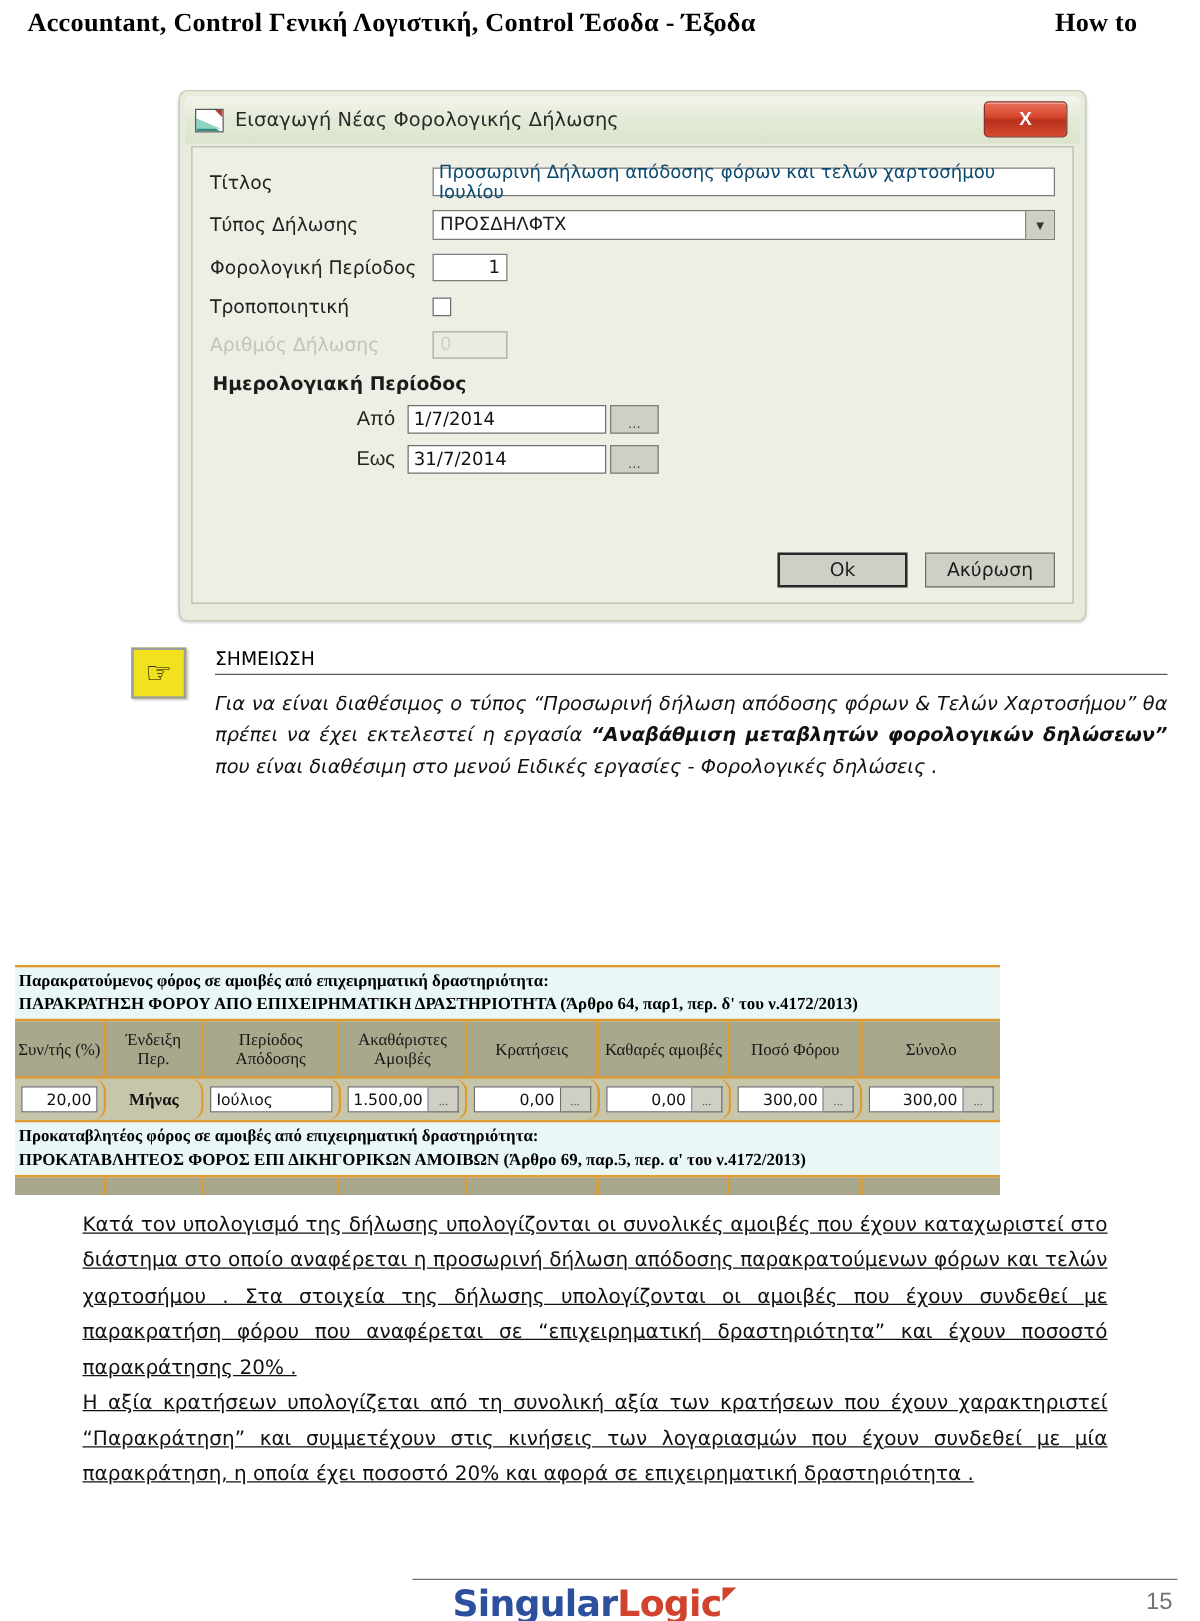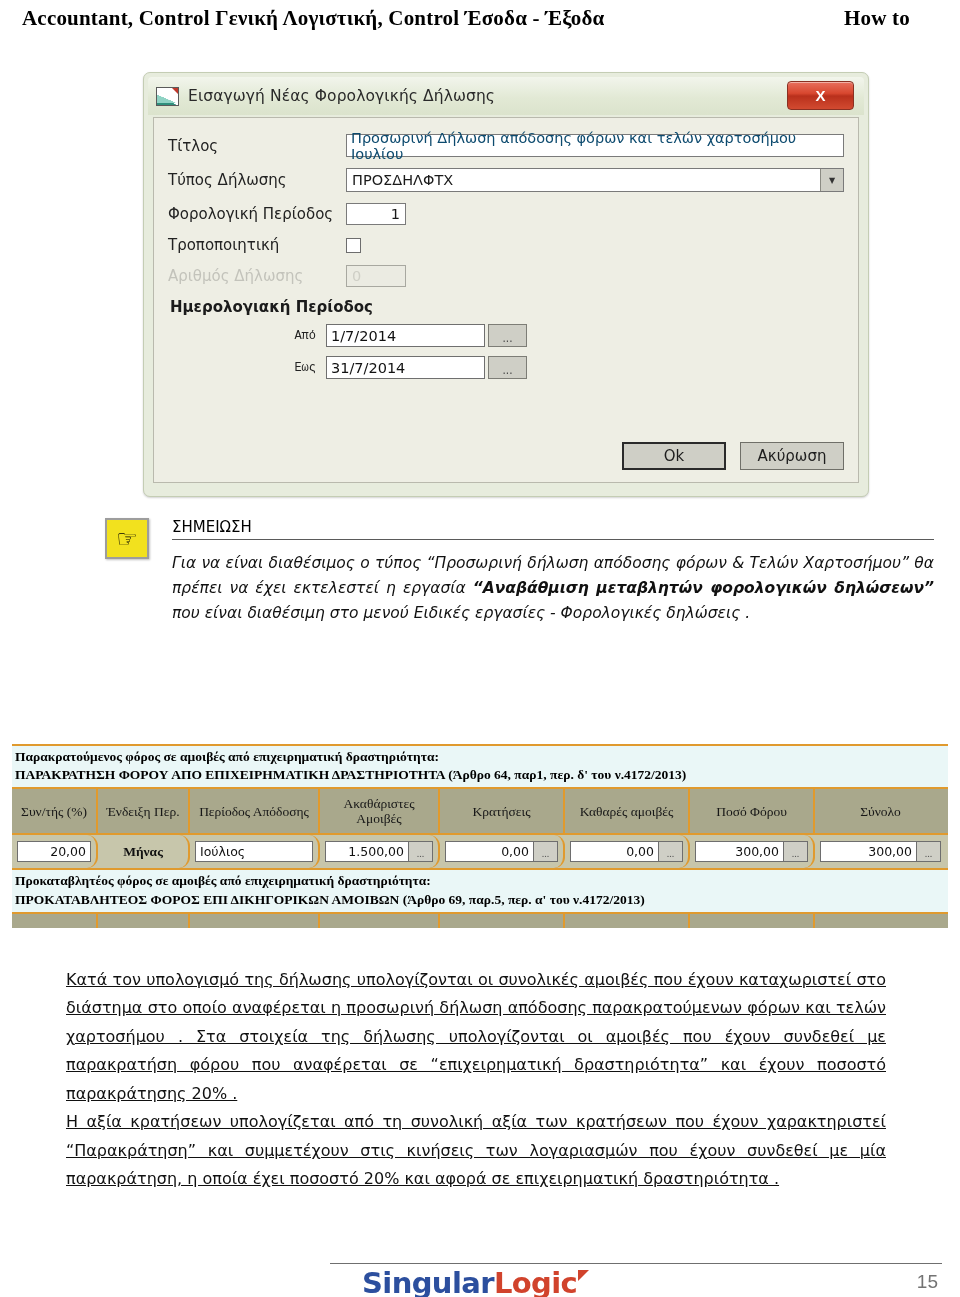--- a/index.html
+++ b/index.html
@@ -189,25 +189,25 @@
     margin: 8px 0 8px 2px;
   }
   .drow {
     display: flex;
     align-items: center;
     margin-bottom: 9px;
     padding-left: 100px;
   }
   .dlabel {
     width: 48px;
-    font-size: 12px;
+    font-size: 16px;
     color: #222;
     text-align: right;
     padding-right: 10px;
-    font-family: Liberation Mono, monospace;
+    font-family: Liberation Sans, sans-serif;
   }
   .dfield {
     width: 159px; height: 23px;
     background: #fff;
     border: 1px solid #6f6f6f;
     box-sizing: border-box;
     font-size: 14.5px;
     color: #111;
     font-family: "DejaVu Sans", sans-serif;
     display: flex; align-items: center;
@@ -286,22 +286,22 @@
     text-align: justify;
     width: 762px;
     font-family: "DejaVu Sans", sans-serif;
   }
   .note-text b { font-weight: bold; font-style: italic; }
 
   
   .table-shot {
     position: absolute;
     left: 12px;
-    top: 744px;
-    width: 936px;
+    top: 772px;
+    width: 788px;
     height: 182px;
     overflow: hidden;
     border-top: 2px solid #e09a2e;
   }
   .band-title {
     background: #eaf7f7;
     border-bottom: 2px solid #e09a2e;
     padding: 2px 3px 3px 3px;
     font-family: "Liberation Serif", serif;
     font-size: 13.5px;

